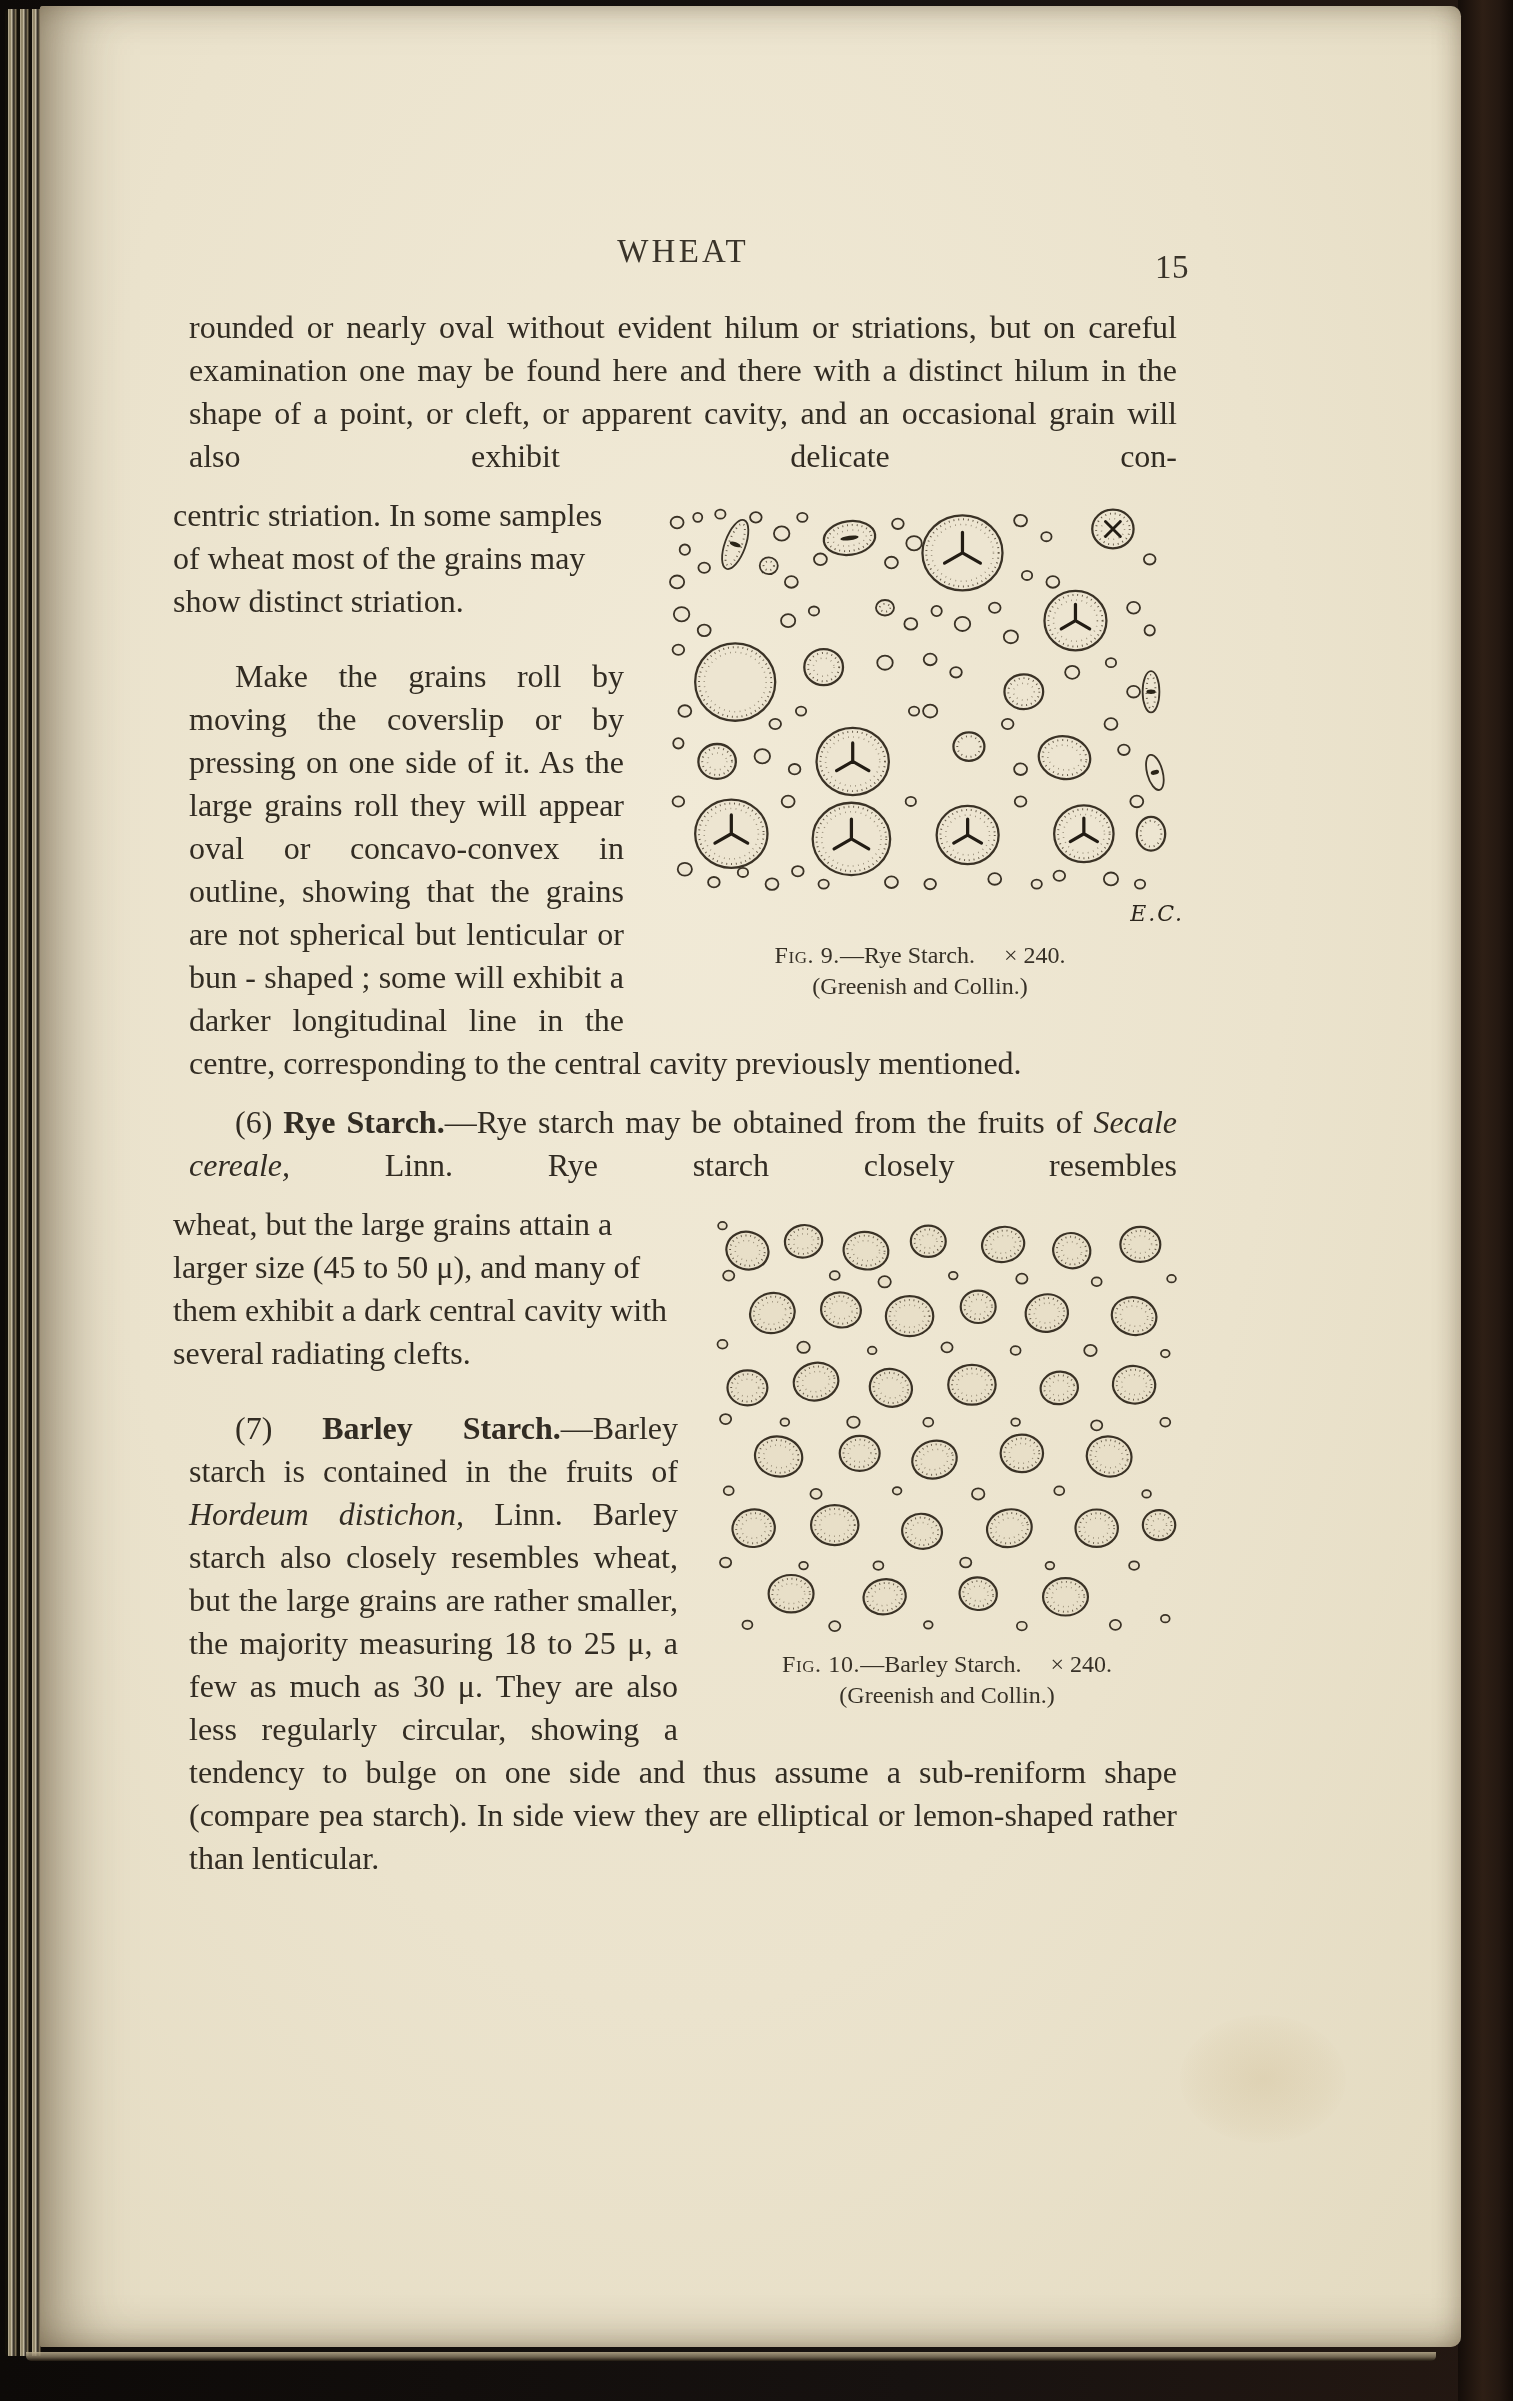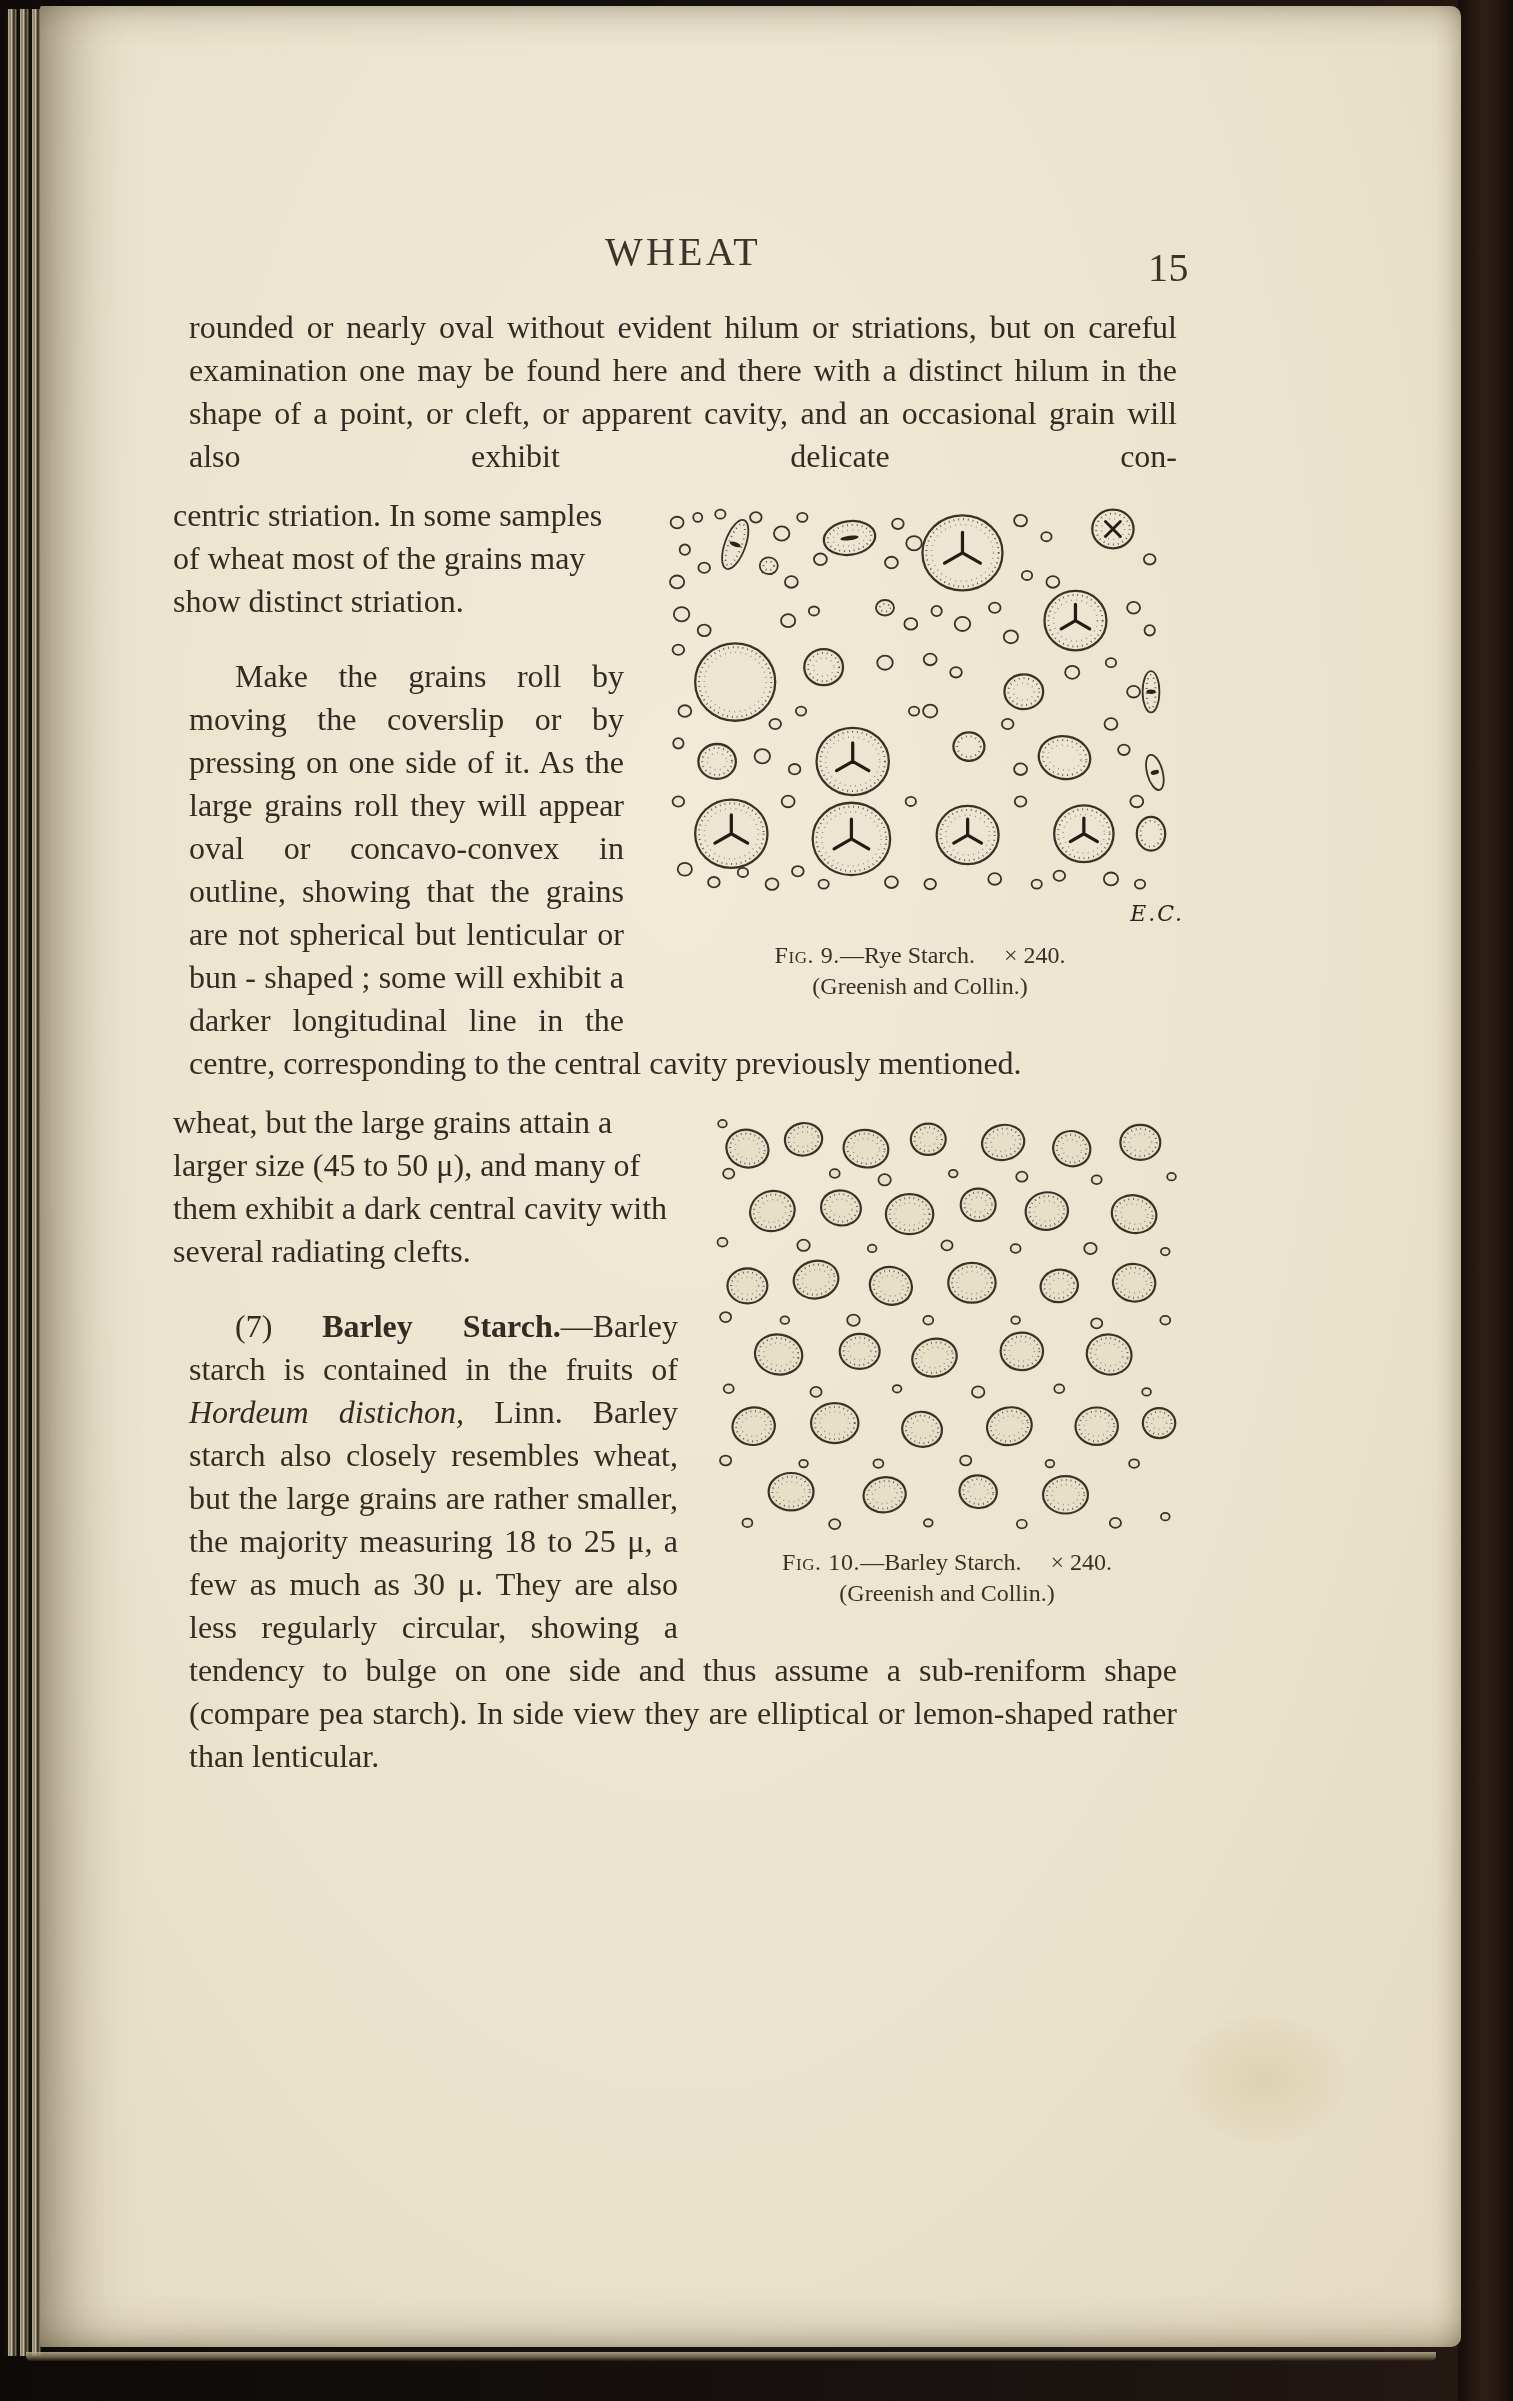--- a/index.html
+++ b/index.html
@@ -35,21 +35,21 @@
   .stain{
     position:absolute;right:115px;bottom:204px;width:166px;height:128px;border-radius:50%;
     background:radial-gradient(ellipse at center,rgba(170,135,70,.14) 0%,rgba(170,135,70,.05) 55%,rgba(170,135,70,0) 75%);
   }
   .content{
     position:absolute;left:133px;top:224px;width:1020px;color:#322c23;
     font-size:32px;line-height:43px;
   }
   .running-head{
     display:flex;align-items:baseline;justify-content:center;position:relative;
-    margin-bottom:33px;letter-spacing:3.2px;font-size:40px;color:#3a342a;
+    margin-bottom:33px;letter-spacing:3.2px;font-size:33px;color:#3a342a;
   }
   .folio{position:absolute;right:3.8px;top:16px;letter-spacing:0.6px;}
   .para{margin:16px;text-align:justify;}
   .force-just{text-align:justify;text-align-last:justify;}
   .ind{text-indent:46px;}
   .b{font-weight:bold;}
   .i{font-style:italic;}
   figure{margin:0;}
   .figR{
     float:right;position:relative;
@@ -403,20 +403,21 @@
         <div class="sig">E.C.</div>
         <figcaption class="caption">
           <div><span class="smallcaps">Fig. 9.</span><span>—Rye Starch.</span><span class="cap-mag">× 240.</span></div>
           <div>(Greenish and Collin.)</div>
         </figcaption>
       </figure><span>centric striation. In some samples of wheat most of the grains may show distinct striation.</span><p></p>
 
     <p class="para ind"><span>Make the grains roll by moving the coverslip or by pressing on one side of it. As the large grains roll they will appear oval or concavo-convex in outline, showing that the grains are not spherical but lenticular or bun - shaped ; some will exhibit a darker longitudinal line in the centre, corresponding to the central cavity previously mentioned.</span></p>
 
 
+    <p class="para ind force-just"><span>(6) </span><span class="b">Rye Starch.</span><span>—Rye starch may be obtained from the fruits of </span><span class="i">Secale cereale,</span><span> Linn. Rye starch closely resembles</span></p>
 
     <p class="para"></p><figure class="figR fig10">
         <svg id="svg-fig10" viewBox="0 0 760 700">
           <g transform="rotate(15 60 70)">
             <ellipse cx="60" cy="70" rx="34" ry="30" fill="#e8dfc8" stroke="#3a3226" stroke-width="3.5"></ellipse>
             <ellipse cx="60" cy="70" rx="28" ry="24" fill="none" stroke="#554a38" stroke-width="3" stroke-dasharray="1.5 6" opacity="0.9"></ellipse>
             <ellipse cx="60" cy="70" rx="20" ry="16" fill="none" stroke="#6b5f4a" stroke-width="2.4" stroke-dasharray="1.2 7" opacity="0.7"></ellipse>
           </g>
           <g transform="rotate(-10 150 55)">
             <ellipse cx="150" cy="55" rx="30" ry="26" fill="#e8dfc8" stroke="#3a3226" stroke-width="3.5"></ellipse>

